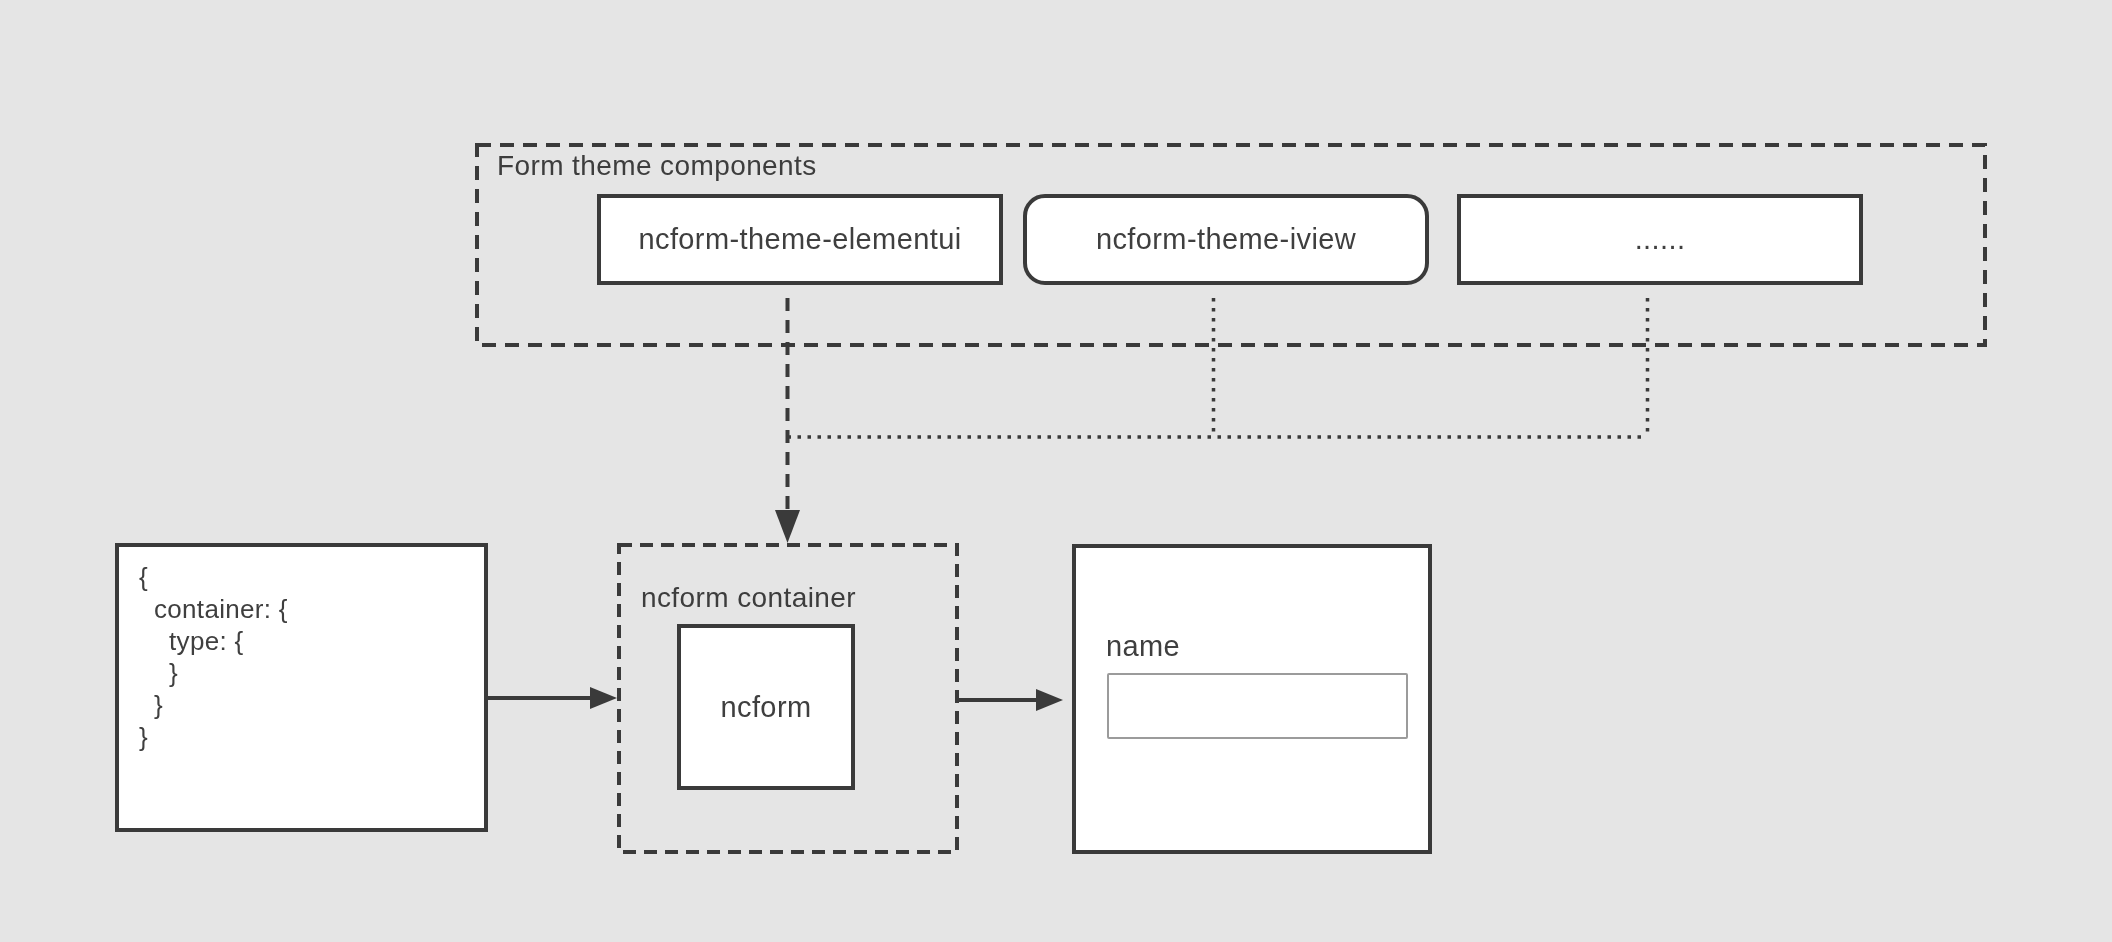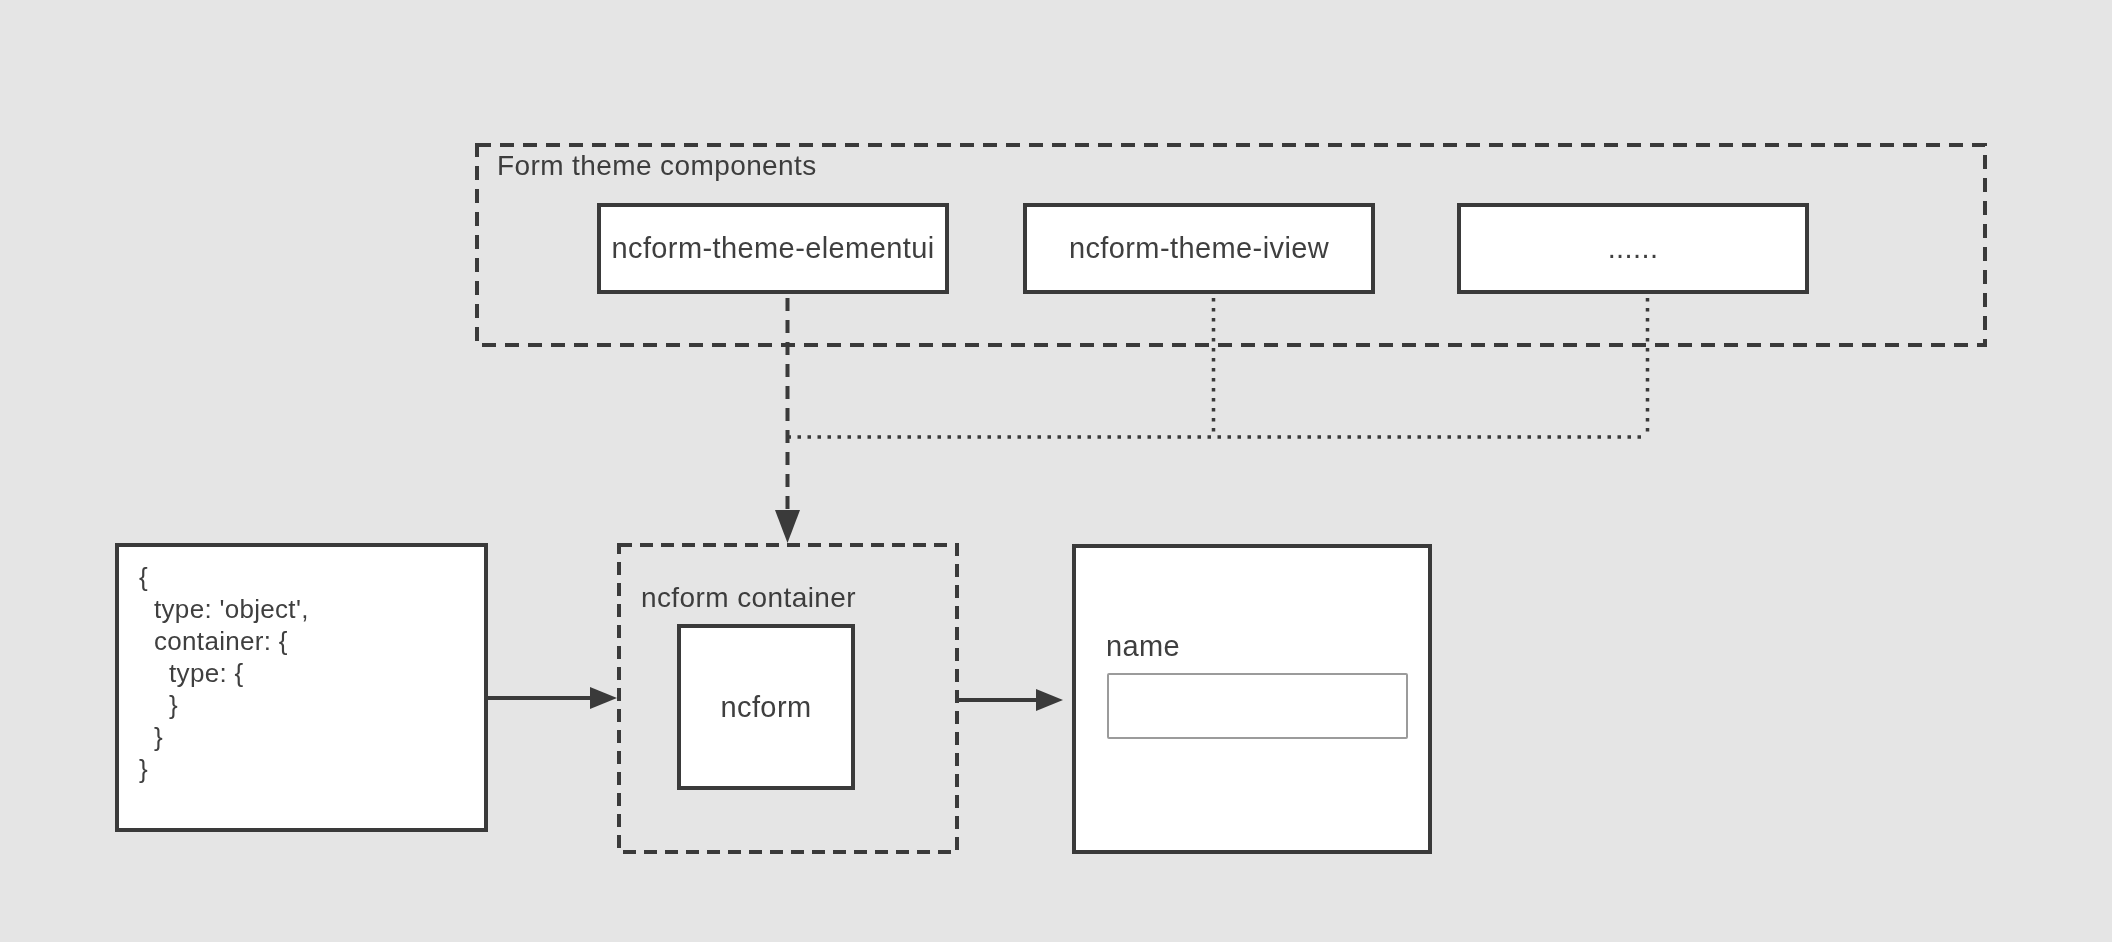--- a/index.html
+++ b/index.html
@@ -39,22 +39,22 @@
     align-items: center;
     justify-content: center;
   }
   .node-label {
     font-size: 29px;
     letter-spacing: 0.4px;
     color: #3f3f3f;
     white-space: nowrap;
   }
   .theme-node {
-    top: 203px;
-    width: 352px;
+    top: 194px;
+    width: 406px;
     height: 91px;
   }
   #schema-box {
     left: 115px;
     top: 543px;
     width: 373px;
     height: 289px;
     display: block;
   }
   .code {
@@ -128,31 +128,30 @@
 
     <path d="M959 700 H1037" fill="none" stroke="#3a3a3a" stroke-width="4"></path>
     <polygon points="1063,700 1036,689 1036,711" fill="#3a3a3a"></polygon>
   </svg>
 
   <span class="group-label" style="left:497px; top:150px;">Form theme components</span>
 
   <div class="node theme-node" style="left:597px;">
     <span class="node-label">ncform-theme-elementui</span>
   </div>
-  <div class="node theme-node" style="left:1023px;">
+  <div class="node theme-node" style="left:1023px;border-radius:22px;">
     <span class="node-label">ncform-theme-iview</span>
   </div>
   <div class="node theme-node" style="left:1457px;">
     <span class="node-label">......</span>
   </div>
 
   <div class="node" id="schema-box">
     <div class="code">
       <div class="code-line">{</div>
-      <div class="code-line">  type: 'object',</div>
       <div class="code-line">  container: {</div>
       <div class="code-line">    type: {</div>
       <div class="code-line">    }</div>
       <div class="code-line">  }</div>
       <div class="code-line">}</div>
     </div>
   </div>
 
   <span class="group-label" style="left:641px; top:582px;">ncform container</span>
   <div class="node" id="ncform-box">

